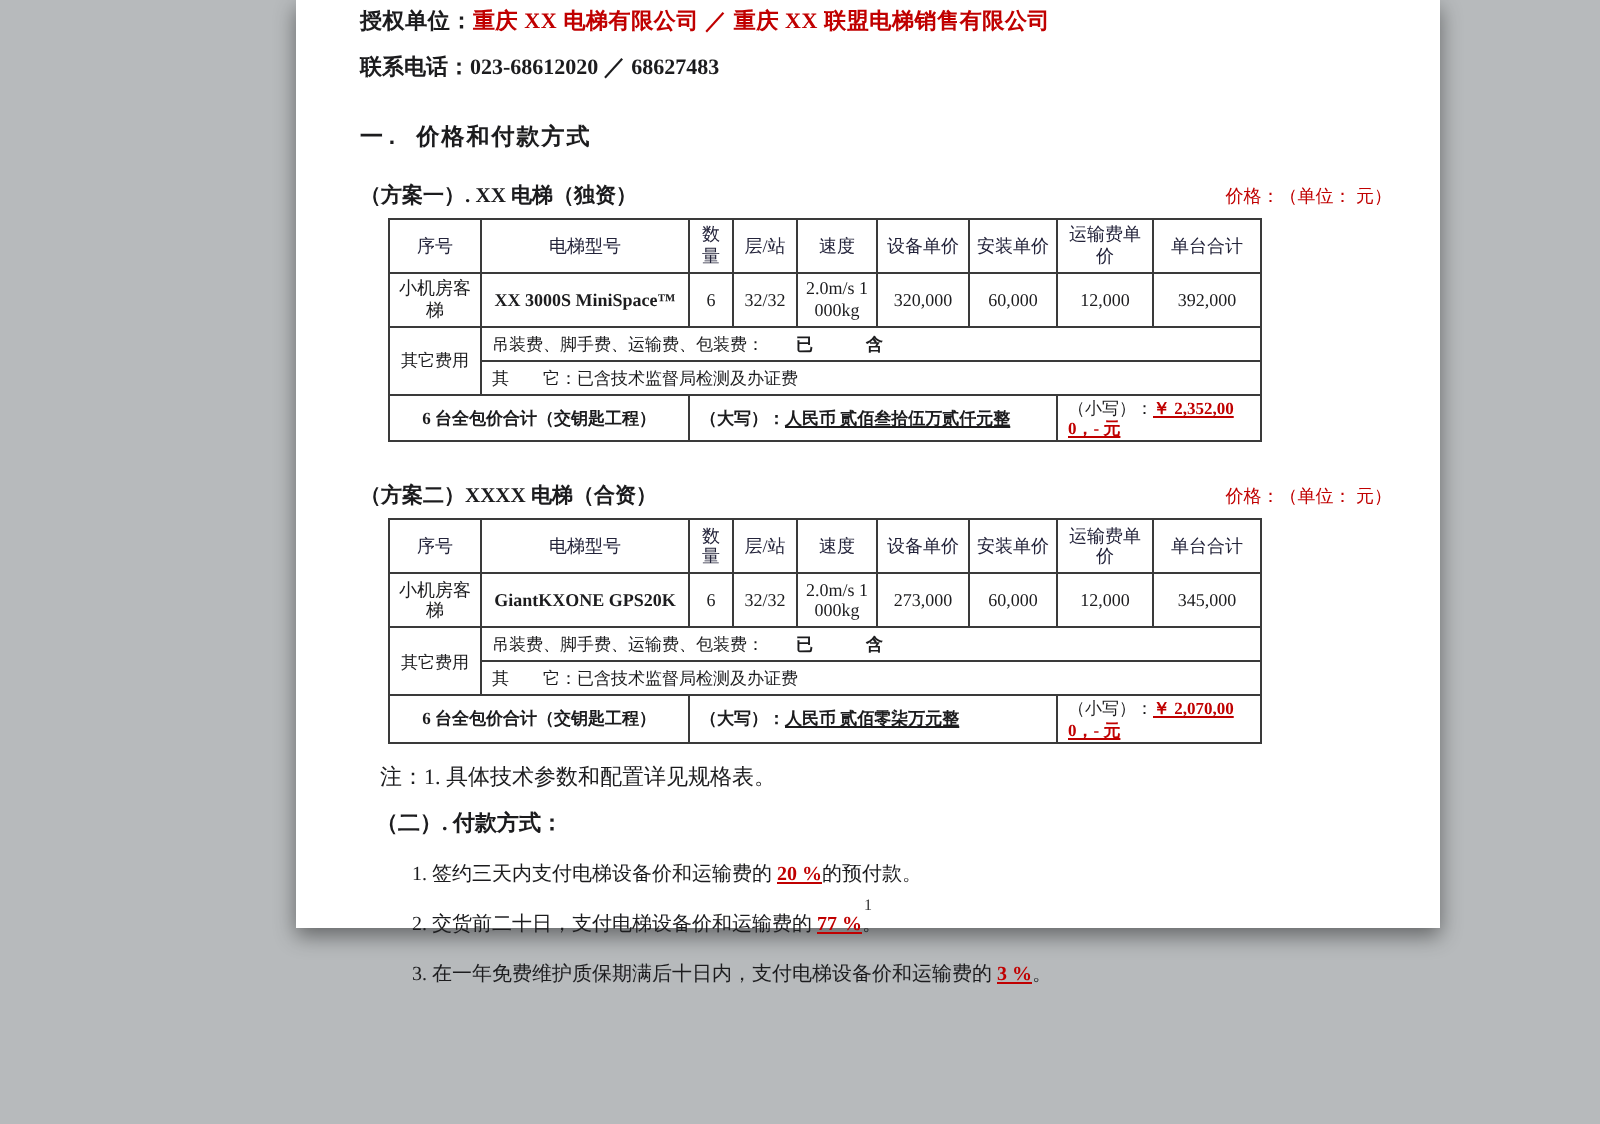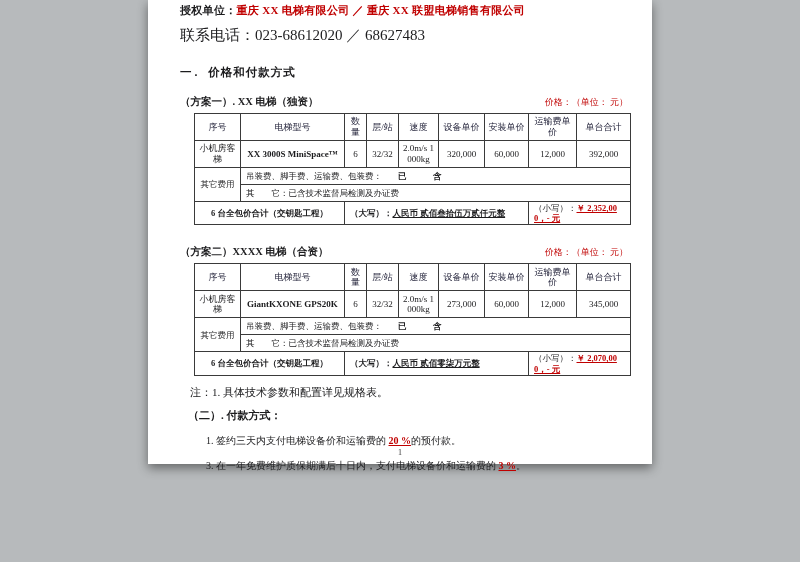--- a/index.html
+++ b/index.html
@@ -11,31 +11,31 @@
   html,body{margin:0;padding:0;}
   body{
     width:800px;height:562px;
     background:var(--canvas);
     font-family:"Liberation Serif", serif;
     position:relative;overflow:hidden;
     color:var(--text);
   }
   .page{
     position:absolute;left:148px;top:0;
-    width:504px;height:464px;
+    width:572px;height:464px;
     background:var(--page);
     box-shadow:0 4px 10px rgba(0,0,0,.45);
     padding:3px 24px 0 32px;
     box-sizing:border-box;
   }
   .b{font-weight:bold;}
   .red{color:var(--red);}
   .u{text-decoration:underline;}
   .line-auth{font-size:11px;font-weight:bold;letter-spacing:.3px;white-space:nowrap;}
-  .line-phone{font-size:15px;font-weight:normal;margin-top:8px;}
+  .line-phone{font-size:11px;font-weight:bold;margin-top:8px;}
   .sec-title{font-size:11.5px;font-weight:bold;margin-top:20px;letter-spacing:1px;font-family:Liberation Mono, monospace;}
   .plan-head{display:flex;justify-content:space-between;align-items:flex-end;margin-top:15px;}
   .plan-head.second{margin-top:20px;text-align:center;}
   .plan-title{font-size:10.5px;font-weight:bold;}
   .price-note{font-size:9px;color:var(--red);margin-left:15px;}
   .qt{border-collapse:collapse;table-layout:fixed;width:436px;margin:4px 0 0 14px;font-size:9px;}
   .qt td{
     border:1px solid #3a3a3a;text-align:center;vertical-align:middle;
     padding:1px 2px;line-height:1.2;overflow:hidden;word-break:break-all;
   }
@@ -204,18 +204,21 @@
   </table>
 
   <div class="note-line">注：1.  具体技术参数和配置详见规格表。</div>
 
   <div class="pay-title">（二）. 付款方式：</div>
 
   <div class="pay-item">
     <span>1. 签约三天内支付电梯设备价和运输费的 </span><span class="hl">20 %</span><span>的预付款。</span>
   </div>
   <div class="pay-item">
+    <span>2. 交货前二十日，支付电梯设备价和运输费的 </span><span class="hl">77 %</span><span>。</span>
+  </div>
+  <div class="pay-item">
     <span>3. 在一年免费维护质保期满后十日内，支付电梯设备价和运输费的 </span><span class="hl">3 %</span><span>。</span>
   </div>
 
   <div class="pgnum">1</div>
 
 </div>
 
 </body></html>

